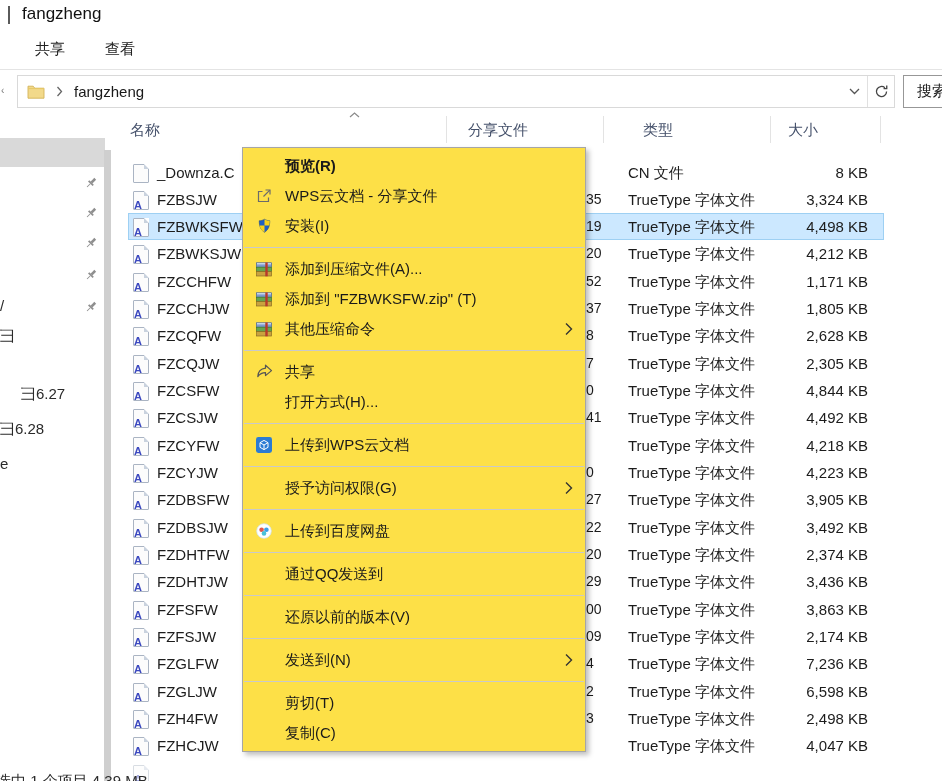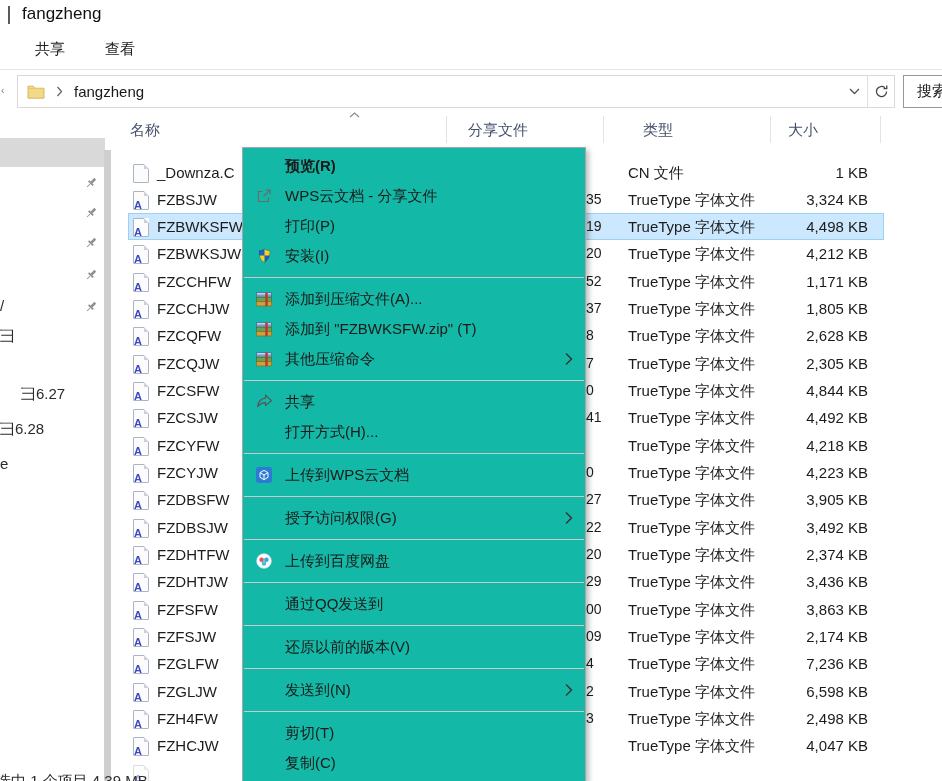--- a/index.html
+++ b/index.html
@@ -50,21 +50,21 @@
   .ficon .fold{position:absolute;right:-1px;top:-1px;width:0;height:0;
          border-left:5px solid #c9d2de;border-top:5px solid #fff;}
   .ficon .glyph-a{position:absolute;left:0px;bottom:-2px;font-size:11px;font-weight:bold;color:#3c49c0;line-height:11px;}
   .ghost{opacity:.45;}
   .f-name{position:absolute;left:157px;top:5px;font-size:15px;color:#1c1c1c;white-space:nowrap;}
   .f-frag{position:absolute;left:586px;top:5px;font-size:14px;color:#1c1c1c;}
   .f-type{position:absolute;left:628px;top:5px;font-size:15px;color:#1c1c1c;white-space:nowrap;}
   .f-size{position:absolute;left:700px;top:5px;width:168px;text-align:right;font-size:15px;color:#1c1c1c;}
 
   
-  .context-menu{position:absolute;left:242px;top:147px;width:344px;background:#14b8a6;
+  .context-menu{position:absolute;left:242px;top:147px;width:344px;background:#fde047;
                 border:1px solid #a6a6a6;box-shadow:3px 3px 5px rgba(0,0,0,.25);
                 padding:3px 0;box-sizing:border-box;}
   .menu-item{height:30px;display:flex;align-items:center;}
   .mi-icon{width:26px;margin-left:8px;display:flex;justify-content:center;align-items:center;flex:none;}
   .mi-label{margin-left:8px;font-size:15px;color:#1a1a1a;white-space:nowrap;}
   .mi-bold .mi-label{font-weight:bold;}
   .mi-arrow{margin-left:auto;margin-right:12px;display:flex;}
   .menu-sep{height:1px;background:#c9c9c9;margin:6px 1px;}
 
   
@@ -182,21 +182,21 @@
     </div>
   <div class="nav-scrollbar"></div>
 
   <div id="list">
       <div class="file-row" style="top: 158.5px;">
         <div class="ficon">
           <div class="fold"></div>
         </div>
         <span class="f-name">_Downza.C</span>
         <span class="f-type">CN 文件</span>
-        <span class="f-size">1 KB</span>
+        <span class="f-size">8 KB</span>
       </div>
       <div class="file-row" style="top: 185.82px;">
         <div class="ficon">
           <div class="fold"></div>
           <span class="glyph-a">A</span>
         </div>
         <span class="f-name">FZBSJW</span>
         <span class="f-frag">35</span>
         <span class="f-type">TrueType 字体文件</span>
         <span class="f-size">3,324 KB</span>
@@ -415,24 +415,20 @@
       </div>
       <div class="menu-item">
         <span class="mi-icon">
           <svg width="16" height="16" viewBox="0 0 16 16" fill="none" stroke="#6b6b6b" stroke-width="1.2">
             <path d="M6.5 3.5H2.5v10h10v-4"></path>
             <path d="M7.5 8.5L13.8 2.2"></path>
             <path d="M9.5 2h4.5v4.5"></path>
           </svg>
         </span>
         <span class="mi-label">WPS云文档 - 分享文件</span>
-      </div>
-      <div class="menu-item">
-        <span class="mi-icon"></span>
-        <span class="mi-label">打印(P)</span>
       </div>
       <div class="menu-item">
         <span class="mi-icon">
           <svg width="15" height="16" viewBox="0 0 16 16">
             <path d="M8 .8C6.2 1.9 4.2 2.4 2.4 2.4c0 6 1.6 9.7 5.6 12.3 4-2.6 5.6-6.3 5.6-12.3C11.8 2.4 9.8 1.9 8 .8z" fill="#1f5fc4" stroke="#17407f" stroke-width="0.6"></path>
             <path d="M8 .8c1.8 1.1 3.8 1.6 5.6 1.6 0 1.9-.16 3.6-.5 5.1H8z" fill="#f8d21a"></path>
             <path d="M8 7.5H2.9c.6 3.3 2.1 5.6 5.1 7.2z" fill="#f8d21a"></path>
           </svg>
         </span>
         <span class="mi-label">安装(I)</span>

